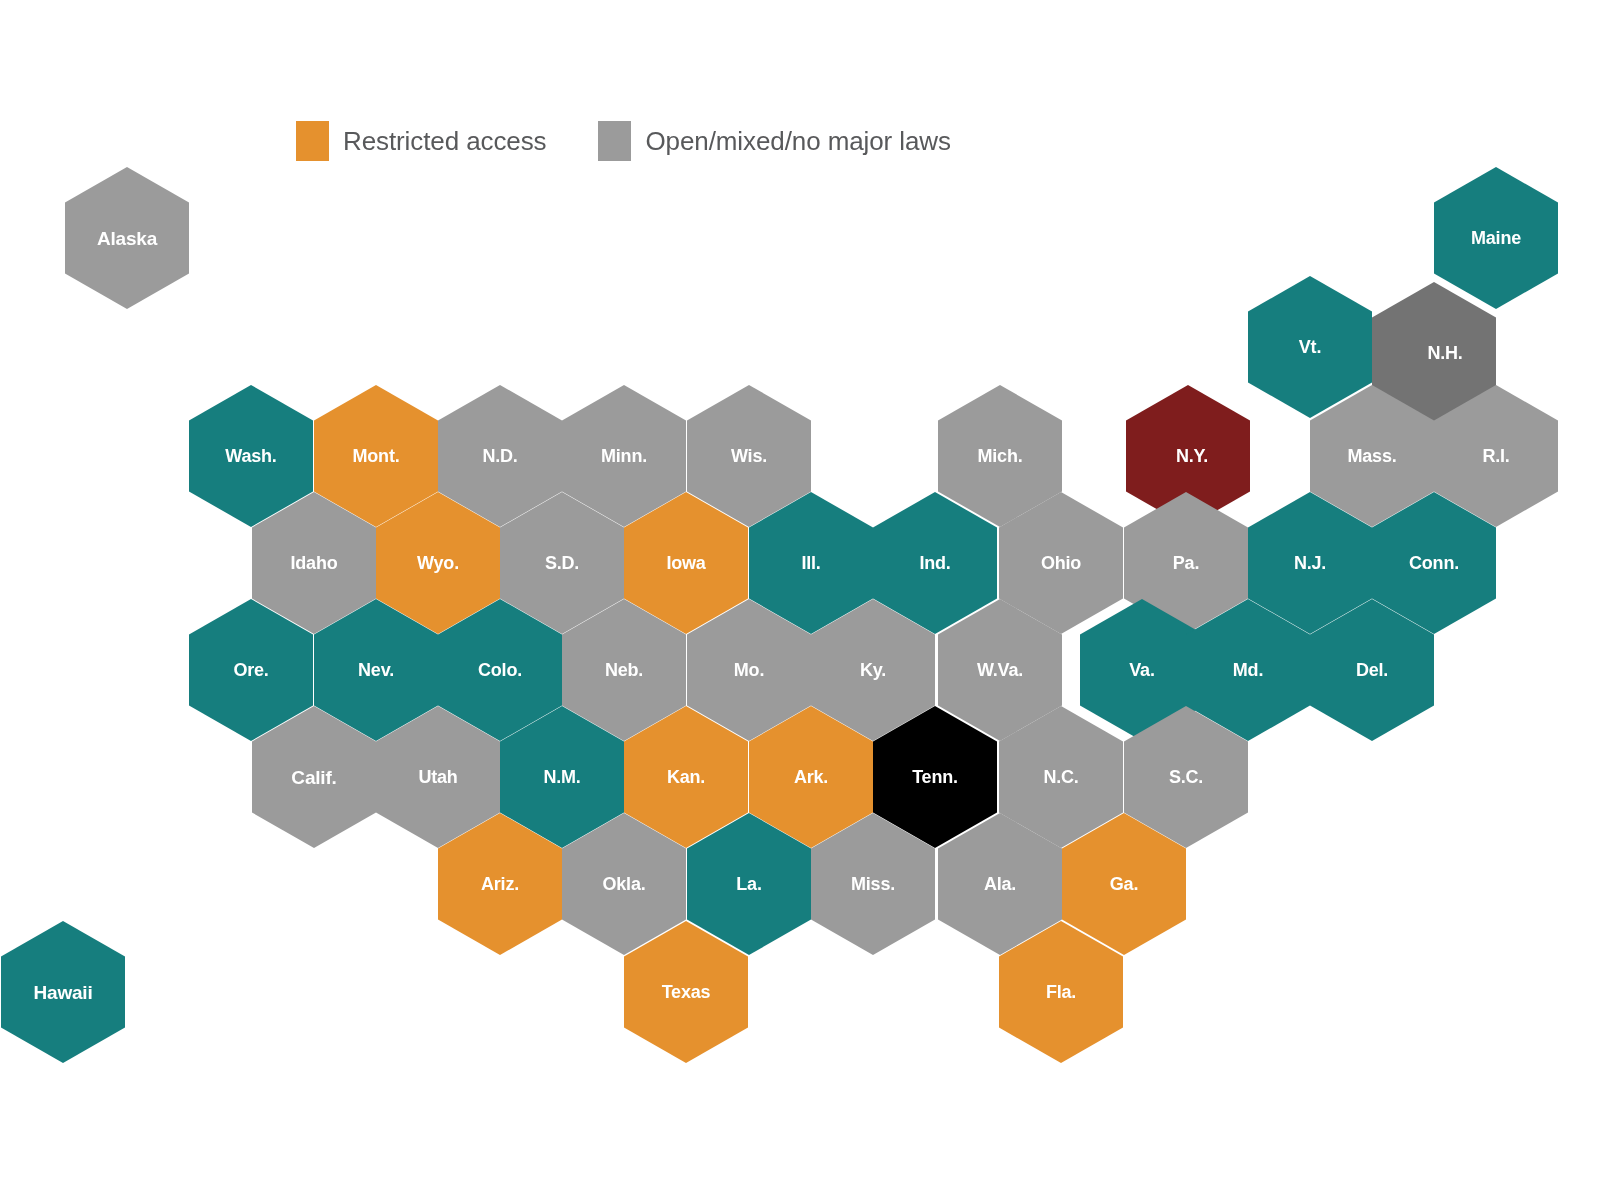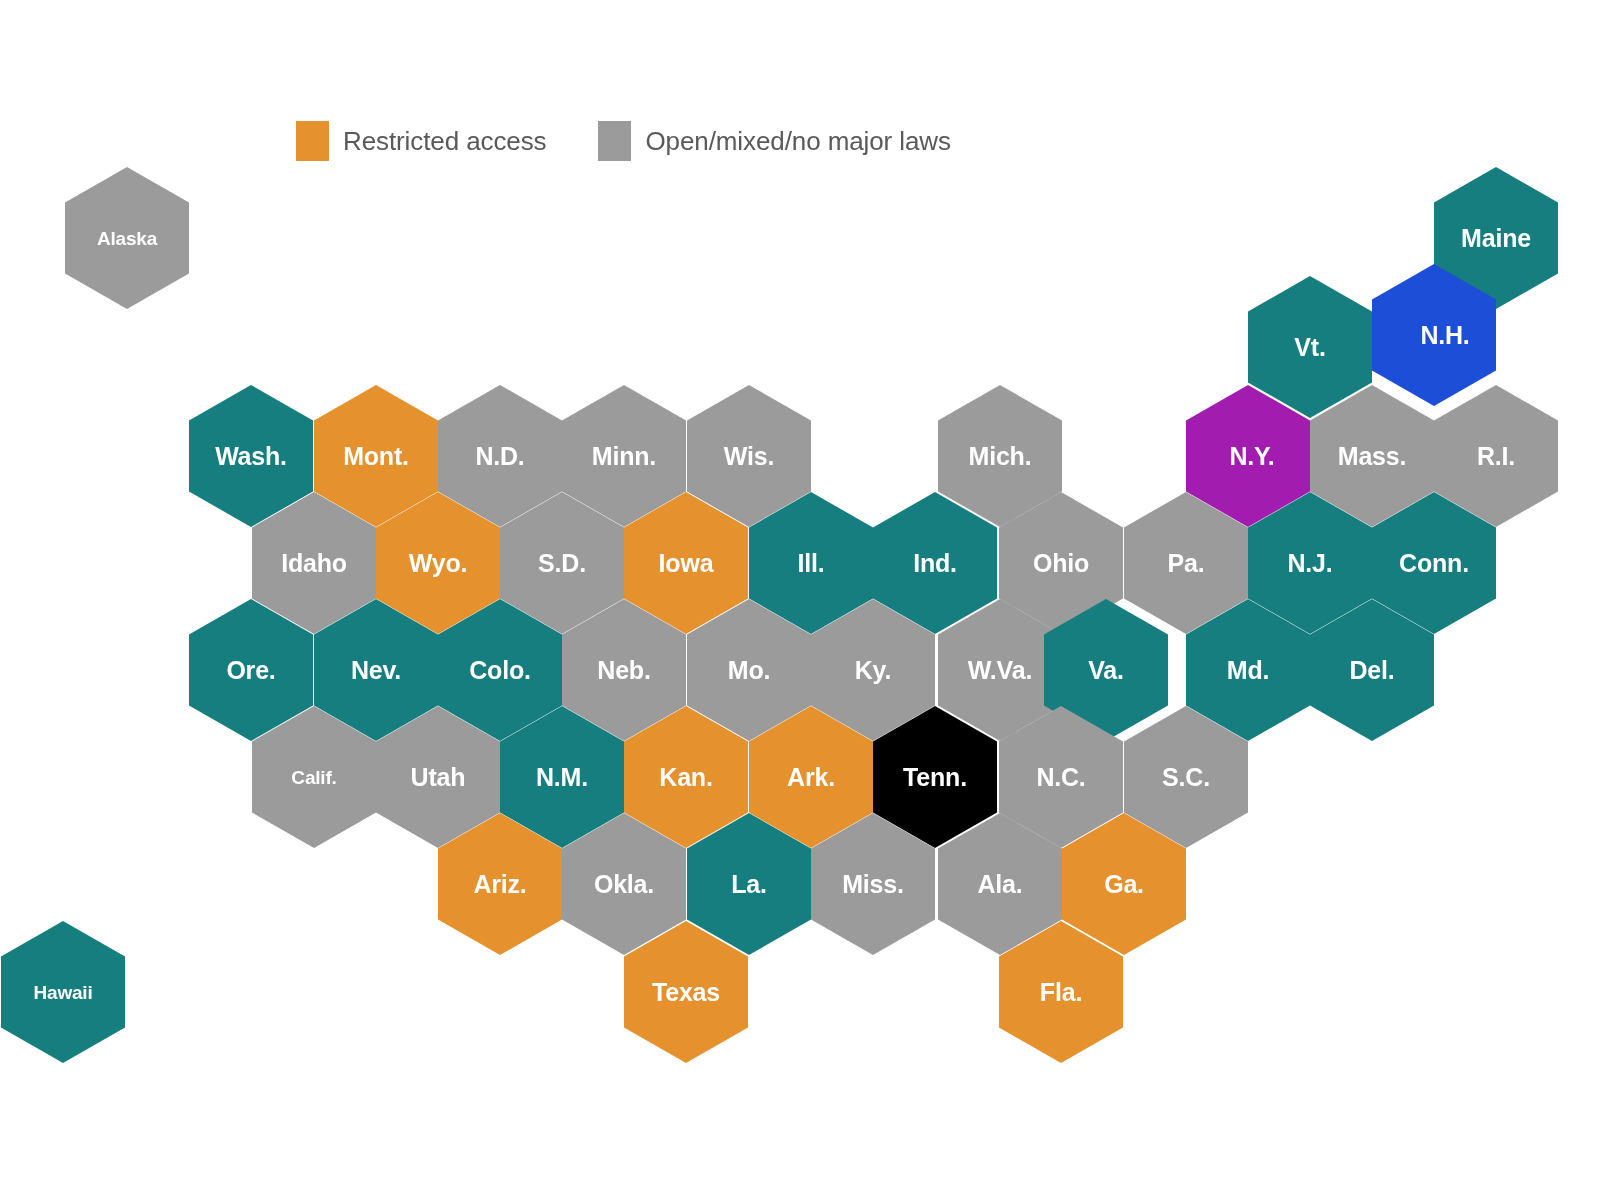--- a/index.html
+++ b/index.html
@@ -58,21 +58,21 @@
     height: 142px;
     -webkit-clip-path: polygon(50% 0%, 100% 25%, 100% 75%, 50% 100%, 0% 75%, 0% 25%);
     clip-path: polygon(50% 0%, 100% 25%, 100% 75%, 50% 100%, 0% 75%, 0% 25%);
     display: flex;
     align-items: center;
     justify-content: center;
     box-sizing: border-box;
   }
   .hex .hex-label {
     color: #ffffff;
-    font-size: 25px;
+    font-size: 18px;
     font-weight: bold;
     line-height: 1;
     font-family: "Liberation Sans", sans-serif;
     text-align: center;
     letter-spacing: -0.2px;
     pointer-events: none;
     white-space: nowrap;
   }
   .hex.small-label .hex-label { font-size: 19px; }
 </style>
@@ -95,42 +95,42 @@
   <div id="hex-layer">
       <div class="hex small-label" title="Alaska — Open/mixed/no major laws" style="left: 65px; top: 167px; background: rgb(155, 155, 155);">
         <span class="hex-label">Alaska</span>
       </div>
       <div class="hex" title="Maine — Expanded access" style="left: 1434px; top: 167px; background: rgb(22, 126, 126);">
         <span class="hex-label">Maine</span>
       </div>
       <div class="hex" title="Vt. — Expanded access" style="left: 1248px; top: 276px; background: rgb(22, 126, 126);">
         <span class="hex-label">Vt.</span>
       </div>
-      <div class="hex" title="N.H. — Open/mixed/no major laws" style="left: 1372px; top: 264px; background: #1d4ed8; padding-left: 22px;">
+      <div class="hex" title="N.H. — Open/mixed/no major laws" style="left: 1372px; top: 282px; background: #737373; padding-left: 22px;">
         <span class="hex-label">N.H.</span>
       </div>
       <div class="hex" title="Wash. — Expanded access" style="left: 189px; top: 385px; background: rgb(22, 126, 126);">
         <span class="hex-label">Wash.</span>
       </div>
       <div class="hex" title="Mont. — Restricted access" style="left: 314px; top: 385px; background: rgb(229, 145, 46);">
         <span class="hex-label">Mont.</span>
       </div>
       <div class="hex" title="N.D. — Open/mixed/no major laws" style="left: 438px; top: 385px; background: rgb(155, 155, 155);">
         <span class="hex-label">N.D.</span>
       </div>
       <div class="hex" title="Minn. — Open/mixed/no major laws" style="left: 562px; top: 385px; background: rgb(155, 155, 155);">
         <span class="hex-label">Minn.</span>
       </div>
       <div class="hex" title="Wis. — Open/mixed/no major laws" style="left: 687px; top: 385px; background: rgb(155, 155, 155);">
         <span class="hex-label">Wis.</span>
       </div>
       <div class="hex" title="Mich. — Open/mixed/no major laws" style="left: 938px; top: 385px; background: rgb(155, 155, 155);">
         <span class="hex-label">Mich.</span>
       </div>
-      <div class="hex" title="N.Y. — Expanded access" style="left: 1186px; top: 385px; background: #a21caf; padding-left: 8px;">
+      <div class="hex" title="N.Y. — Expanded access" style="left: 1126px; top: 385px; background: #7f1d1d; padding-left: 8px;">
         <span class="hex-label">N.Y.</span>
       </div>
       <div class="hex" title="Mass. — Open/mixed/no major laws" style="left: 1310px; top: 385px; background: rgb(155, 155, 155);">
         <span class="hex-label">Mass.</span>
       </div>
       <div class="hex" title="R.I. — Open/mixed/no major laws" style="left: 1434px; top: 385px; background: rgb(155, 155, 155);">
         <span class="hex-label">R.I.</span>
       </div>
       <div class="hex" title="Idaho — Open/mixed/no major laws" style="left: 252px; top: 492px; background: rgb(155, 155, 155);">
         <span class="hex-label">Idaho</span>
@@ -176,21 +176,21 @@
       </div>
       <div class="hex" title="Mo. — Open/mixed/no major laws" style="left: 687px; top: 599px; background: rgb(155, 155, 155);">
         <span class="hex-label">Mo.</span>
       </div>
       <div class="hex" title="Ky. — Open/mixed/no major laws" style="left: 811px; top: 599px; background: rgb(155, 155, 155);">
         <span class="hex-label">Ky.</span>
       </div>
       <div class="hex" title="W.Va. — Open/mixed/no major laws" style="left: 938px; top: 599px; background: rgb(155, 155, 155);">
         <span class="hex-label">W.Va.</span>
       </div>
-      <div class="hex" title="Va. — Expanded access" style="left: 1044px; top: 599px; background: rgb(22, 126, 126);">
+      <div class="hex" title="Va. — Expanded access" style="left: 1080px; top: 599px; background: rgb(22, 126, 126);">
         <span class="hex-label">Va.</span>
       </div>
       <div class="hex" title="Md. — Expanded access" style="left: 1186px; top: 599px; background: rgb(22, 126, 126);">
         <span class="hex-label">Md.</span>
       </div>
       <div class="hex" title="Del. — Expanded access" style="left: 1310px; top: 599px; background: rgb(22, 126, 126);">
         <span class="hex-label">Del.</span>
       </div>
       <div class="hex small-label" title="Calif. — Open/mixed/no major laws" style="left: 252px; top: 706px; background: rgb(155, 155, 155);">
         <span class="hex-label">Calif.</span>

